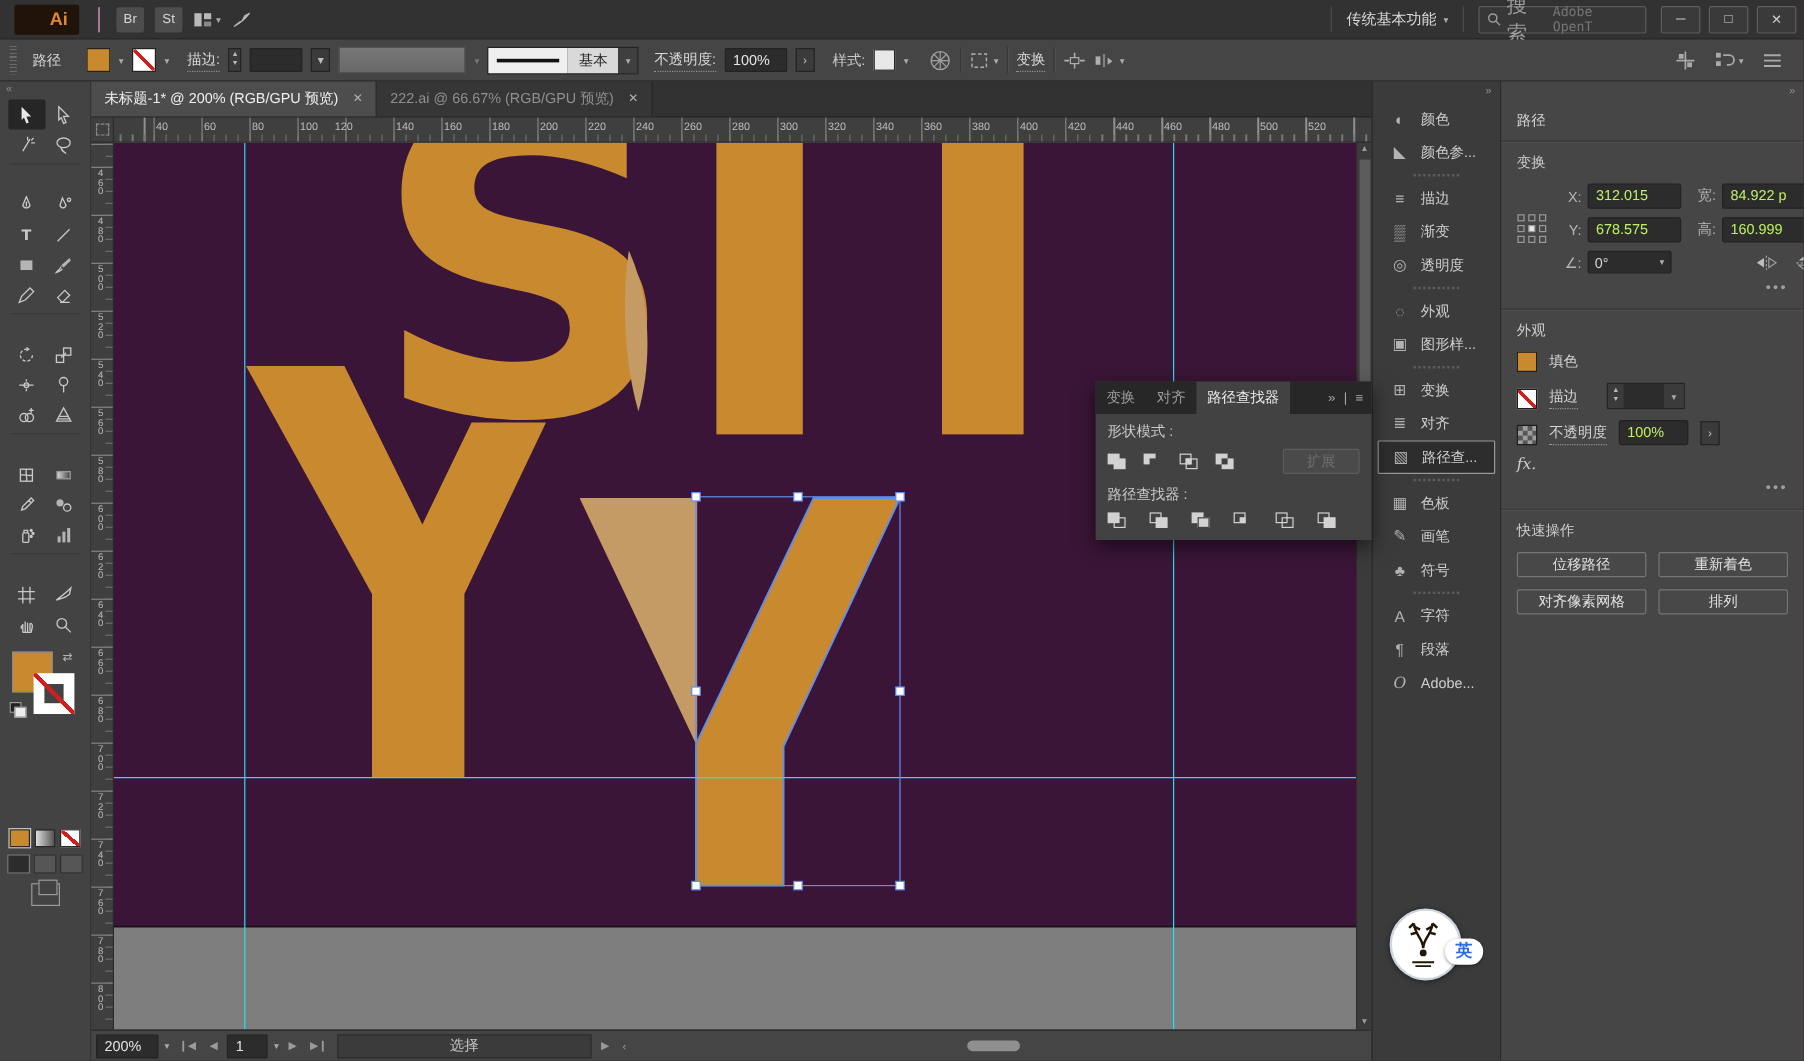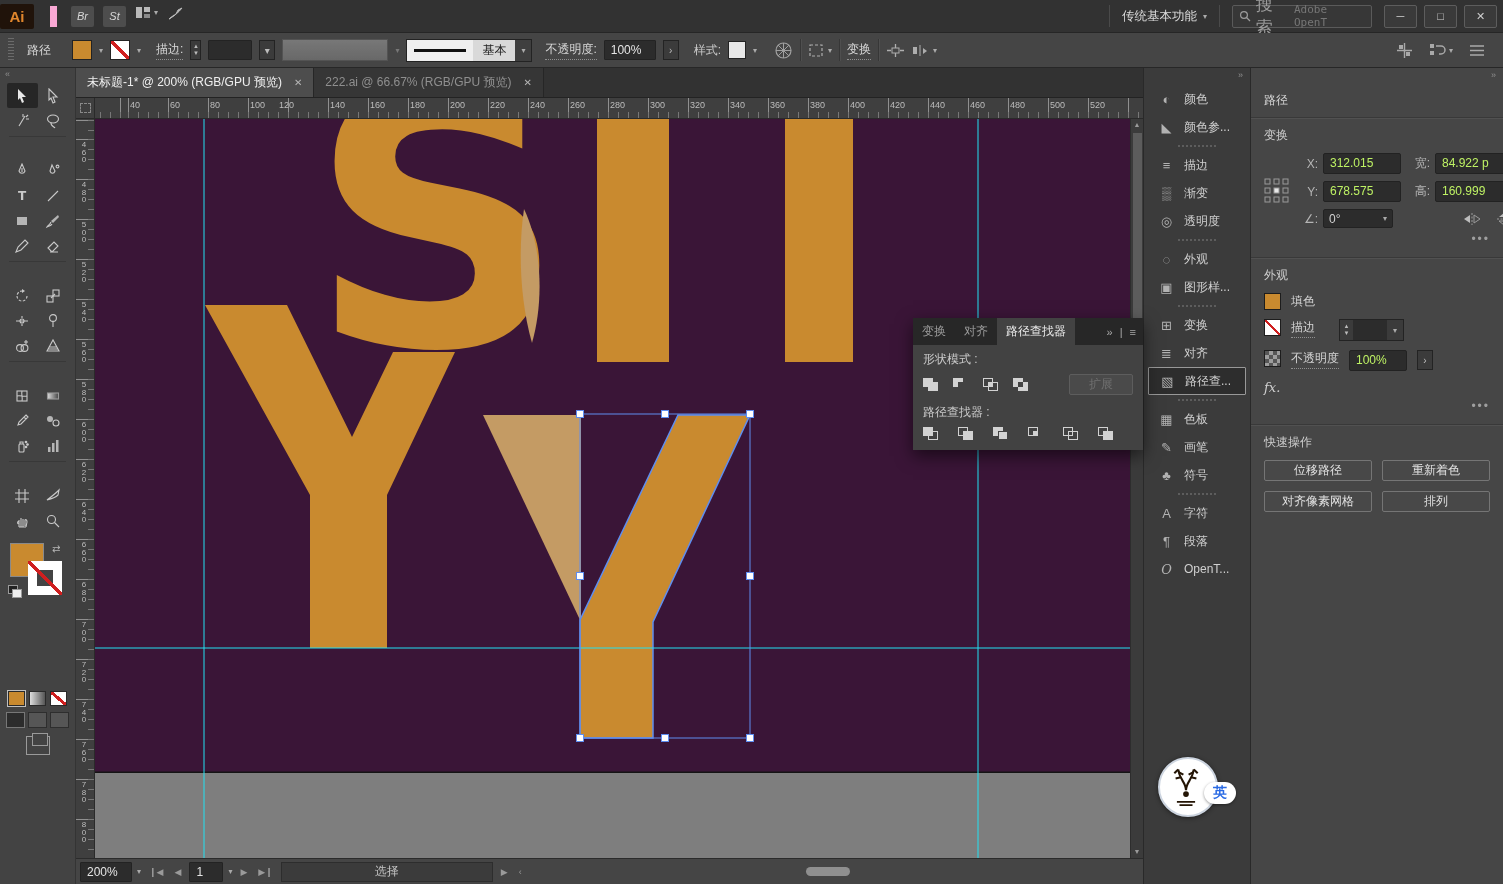--- a/index.html
+++ b/index.html
@@ -1,25 +1,25 @@
 <!DOCTYPE html>
 <html><head>
 <meta charset="utf-8">
 <style>
   html,body{margin:0;padding:0}
   body{width:1503px;height:884px;position:relative;overflow:hidden;background:#3a3a3a;
        font-family:"Liberation Sans","DejaVu Sans",sans-serif;color:#ddd;font-size:12px;}
   
   #menubar{position:absolute;left:0;top:0;width:100%;height:33px;background:#323232;
            border-bottom:1px solid #262626;display:flex;align-items:center;box-sizing:border-box;}
-  .ai-logo{width:34px;height:25px;margin-left:0;background:#20130a;color:#e0862c;font-weight:bold;
-           font-size:15px;display:flex;align-items:center;justify-content:center;border-radius:2px;}
+  .ai-logo{width:34px;height:25px;margin-left:12px;background:#20130a;color:#e0862c;font-weight:bold;
+           font-size:15px;display:flex;align-items:center;justify-content:center;border-radius:2px;padding-left:20px;}
   #menu-items{display:flex;margin-left:8px;}
   .menu-item{padding:0 13px;line-height:33px;font-size:12.5px;color:#e4e4e4;cursor:default;}
-  #mb-apps{display:flex;gap:9px;align-items:flex-start;margin-left:16px;padding-left:14px;border-left:7px solid #f9a8d4;font-style:italic;}
+  #mb-apps{display:flex;gap:9px;align-items:center;margin-left:16px;padding-left:14px;border-left:1px solid #f9a8d4;}
   .mbtn{width:23px;height:21px;background:#4d4d4d;border-radius:2px;font-size:11px;color:#d8d8d8;
         display:flex;align-items:center;justify-content:center;}
   .mb-ico{display:flex;align-items:center;gap:3px;color:#b9b9b9;}
   .chev{font-size:8px;color:#aaa;}
   #mb-right{margin-left:auto;display:flex;align-items:center;gap:12px;margin-right:6px;}
   .ws-wrap{display:flex;align-items:center;gap:6px;padding:0 12px;border-left:1px solid #4a4a4a;border-right:1px solid #4a4a4a;height:22px;margin-left:24px;}
   .searchbox{width:126px;height:21px;border:1px solid #5a5a5a;background:#373737;border-radius:2px;
              display:flex;align-items:center;gap:5px;padding:0 6px;}
   .search-label{color:#9c9c9c;font-size:17px;}
   .search-hint{color:#767676;font-size:11px;font-family:"DejaVu Sans Mono",monospace;}
@@ -145,21 +145,21 @@
   .psec-title{color:#cdcdcd;margin-bottom:9px;}
   .trow{display:flex;align-items:center;gap:5px;margin-bottom:7px;}
   .tlabel{width:20px;text-align:right;color:#b5b5b5;flex:none;}
   .tin{background:#2c2c2c;border:1px solid #222;border-radius:2px;height:19px;line-height:19px;
        padding:0 6px;color:#bef264;width:64px;box-sizing:content-box;}
   .tgridwrap{display:flex;gap:8px;}
   .refcol{width:30px;display:flex;align-items:center;}
   .anglebox{display:flex;align-items:center;background:#2c2c2c;border:1px solid #222;border-radius:2px;
             height:19px;width:70px;justify-content:space-between;padding:0 5px;box-sizing:border-box;}
   .dots{color:#9f9f9f;text-align:right;letter-spacing:2px;margin-top:4px;}
-  .arow{display:flex;align-items:flex-start;gap:10px;margin-bottom:9px;}
+  .arow{display:flex;align-items:flex-end;gap:10px;margin-bottom:9px;}
   .sw16{width:17px;height:17px;border:1px solid #1d1d1d;box-sizing:border-box;flex:none;}
   .checker{background:repeating-conic-gradient(#9d9d9d 0 25%,#565656 0 50%) 0 0/8px 8px;}
   .strokestep{display:flex;height:20px;border:1px solid #232323;margin-left:14px;}
   .strokestep .st{width:13px;background:#3b3b3b;color:#bbb;font-size:6px;line-height:7px;display:flex;
                   flex-direction:column;align-items:center;justify-content:center;}
   .strokestep .sv{width:34px;background:#2c2c2c;}
   .strokestep .sc{width:16px;background:#3b3b3b;display:flex;align-items:center;justify-content:center;}
   .fx{font-family:"DejaVu Serif",serif;font-style:italic;color:#cfcfcf;font-size:13px;}
   .qgrid{display:grid;grid-template-columns:1fr 1fr;gap:10px;}
   .qbtn{height:21px;background:#484848;border:1px solid #757575;border-radius:2px;color:#e2e2e2;
@@ -679,21 +679,21 @@
       <div class="strip-item">
         <span class="strip-icon">A</span>
         <span>字符</span>
       </div>
       <div class="strip-item">
         <span class="strip-icon">¶</span>
         <span>段落</span>
       </div>
       <div class="strip-item">
         <span class="strip-icon" style="font-style: italic; font-family: &quot;DejaVu Serif&quot;, serif;">O</span>
-        <span>OpenT...</span>
+        <span>Adobe...</span>
       </div>
     </div>
 </div>
 
 <div id="props">
   <div class="props-head">»</div>
 
   <div class="psec" style="padding-bottom:8px">
     <span>路径</span>
   </div>

